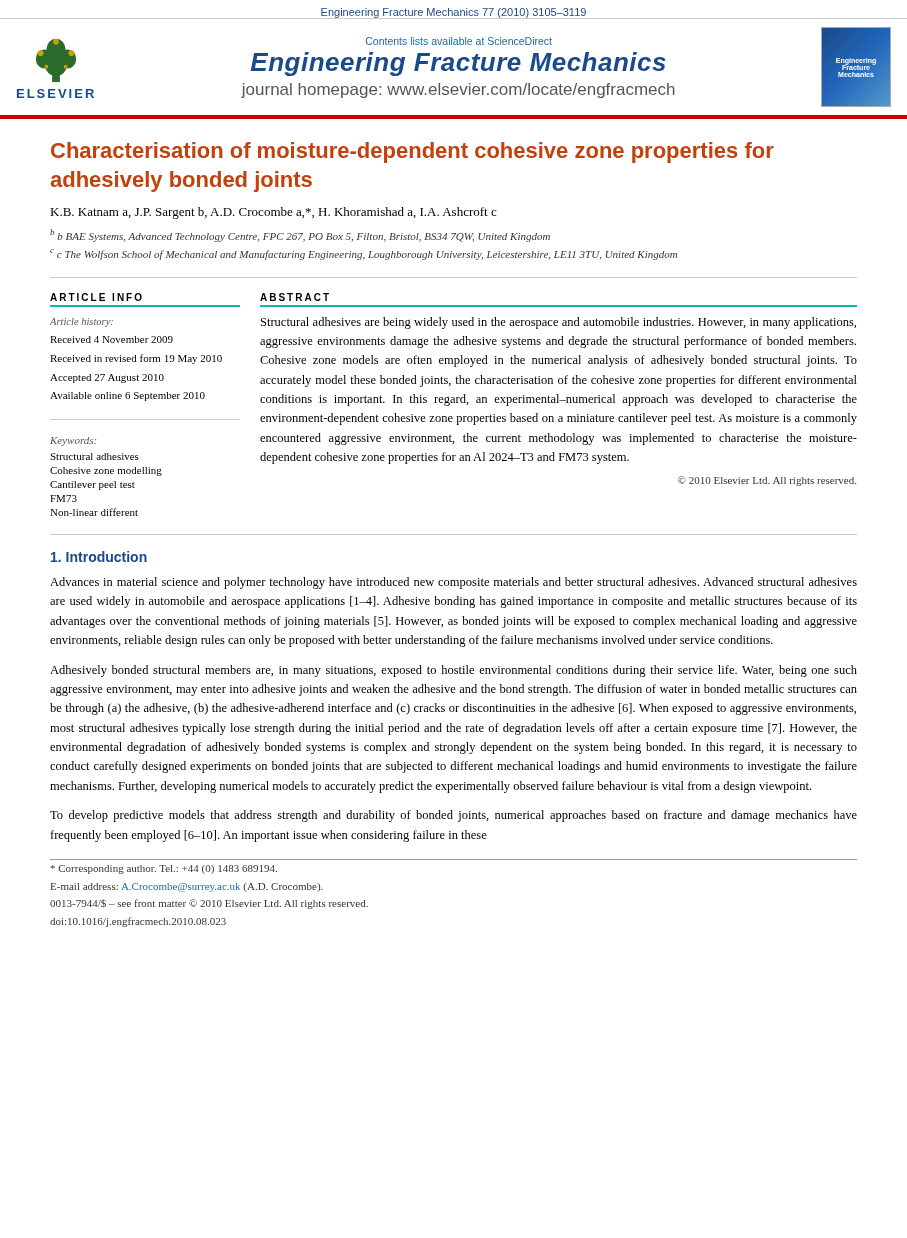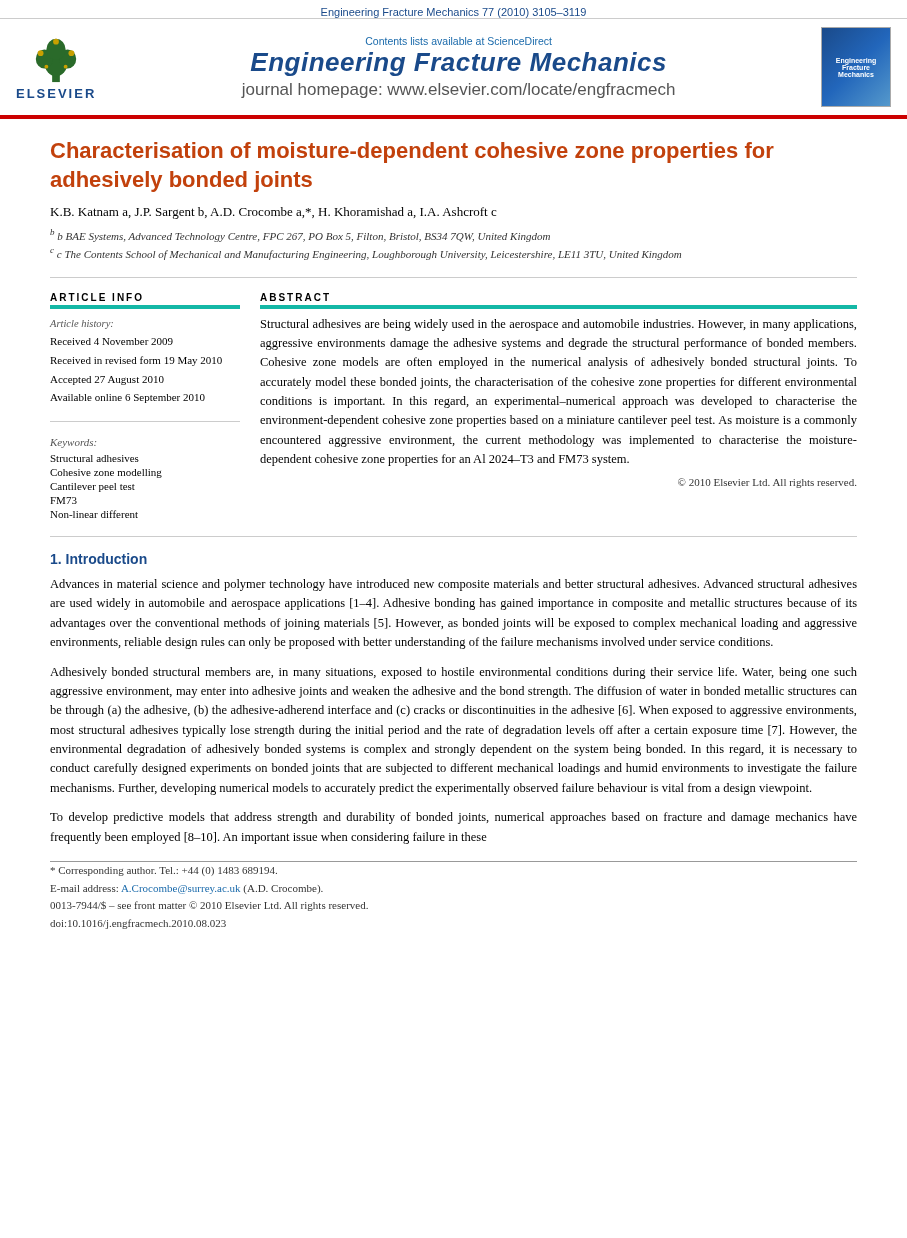--- a/index.html
+++ b/index.html
@@ -146,21 +146,21 @@
     }
 
     .section-heading {
       font-family: Arial, sans-serif;
       font-size: 10px;
       font-weight: bold;
       letter-spacing: 2px;
       text-transform: uppercase;
       color: #000;
       margin-bottom: 6px;
-      border-bottom: 4px solid #14b8a6;
+      border-bottom: 2px solid #14b8a6;
       padding-bottom: 2px;
     }
 
     .article-history {
       font-size: 11px;
       line-height: 1.7;
       margin-bottom: 12px;
     }
 
     .history-label {
@@ -297,21 +297,21 @@
 <div class="main-content">
 
   <div class="article-title">Characterisation of moisture-dependent cohesive zone properties for adhesively bonded joints</div>
 
   <div class="authors">
     <span>K.B. Katnam a, J.P. Sargent b, A.D. Crocombe a,*, H. Khoramishad a, I.A. Ashcroft c</span>
   </div>
 
   <div class="affiliations">
     <div><sup>b</sup> <span>b BAE Systems, Advanced Technology Centre, FPC 267, PO Box 5, Filton, Bristol, BS34 7QW, United Kingdom</span></div>
-    <div><sup>c</sup> <span>c The Contents School of Mechanical and Manufacturing Engineering, Loughborough University, Leicestershire, LE11 3TU, United Kingdom</span></div>
+    <div><sup>c</sup> <span>c The Wolfson School of Mechanical and Manufacturing Engineering, Loughborough University, Leicestershire, LE11 3TU, United Kingdom</span></div>
   </div>
 
   <hr class="divider">
 
   <div class="two-col">
 
     <div class="left-col">
       <div class="section-heading">
         <span>Article Info</span>
       </div>
@@ -349,21 +349,21 @@
   <hr class="divider">
 
   <div class="section-title">
     <span>1.</span> <span>Introduction</span>
   </div>
 
   <div class="body-text">Advances in material science and polymer technology have introduced new composite materials and better structural adhesives. Advanced structural adhesives are used widely in automobile and aerospace applications [1–4]. Adhesive bonding has gained importance in composite and metallic structures because of its advantages over the conventional methods of joining materials [5]. However, as bonded joints will be exposed to complex mechanical loading and aggressive environments, reliable design rules can only be proposed with better understanding of the failure mechanisms involved under service conditions.</div>
   <div class="body-text">
     Adhesively bonded structural members are, in many situations, exposed to hostile environmental conditions during their service life. Water, being one such aggressive environment, may enter into adhesive joints and weaken the adhesive and the bond strength. The diffusion of water in bonded metallic structures can be through (a) the adhesive, (b) the adhesive-adherend interface and (c) cracks or discontinuities in the adhesive [6]. When exposed to aggressive environments, most structural adhesives typically lose strength during the initial period and the rate of degradation levels off after a certain exposure time [7]. However, the environmental degradation of adhesively bonded systems is complex and strongly dependent on the system being bonded. In this regard, it is necessary to conduct carefully designed experiments on bonded joints <span style="font-weight:normal">that are</span> subjected to different mechanical loadings and humid environments to investigate the failure mechanisms. Further, developing numerical models to accurately predict the experimentally observed failure behaviour is vital from a design viewpoint.
   </div>
-  <div class="body-text">To develop predictive models that address strength and durability of bonded joints, numerical approaches based on fracture and damage mechanics have frequently been employed [8–10]. An important issue when considering failure in these</div>
+  <div class="body-text">To develop predictive models that address strength and durability of bonded joints, numerical approaches based on fracture and damage mechanics have frequently been employed [6–10]. An important issue when considering failure in these</div>
 
   <div class="footnote-area">
     <div class="footnote-line">* Corresponding author. Tel.: +44 (0) 1483 689194.</div>
     <div class="footnote-line">
       <span>E-mail address: </span><a>A.Crocombe@surrey.ac.uk</a><span> (A.D. Crocombe).</span>
     </div>
     <div class="footnote-line">0013-7944/$ – see front matter © 2010 Elsevier Ltd. All rights reserved.</div>
     <div class="footnote-line">doi:10.1016/j.engfracmech.2010.08.023</div>
   </div>
 

